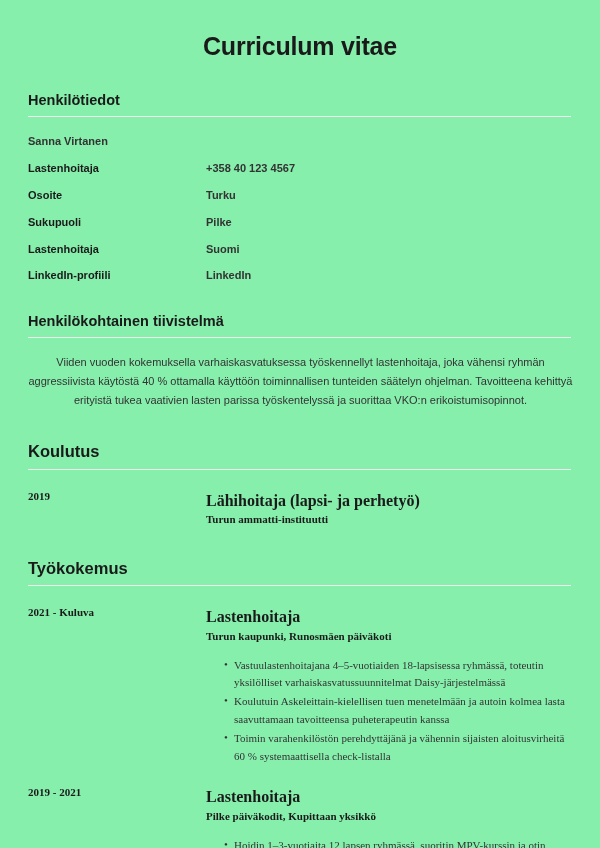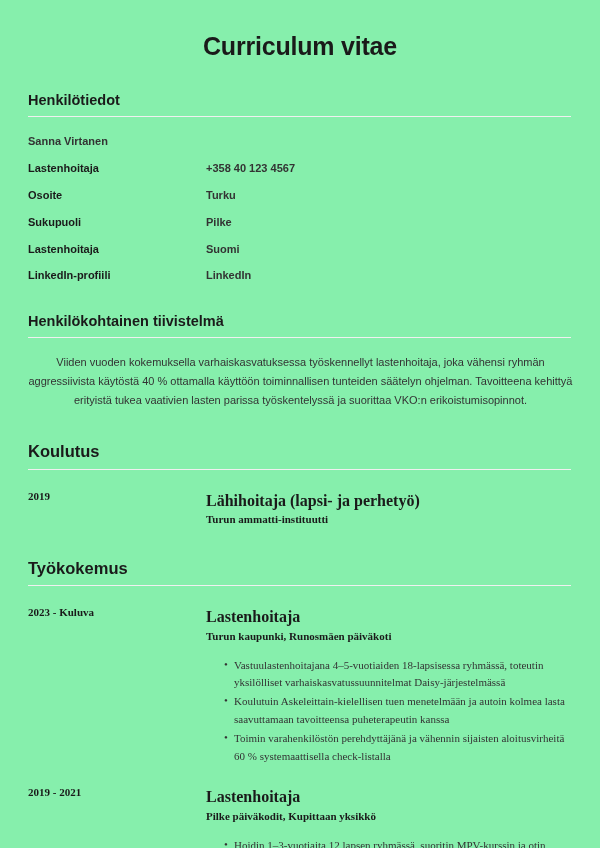--- a/index.html
+++ b/index.html
@@ -216,21 +216,21 @@
     </ul>
   </section>
 
   <section class="section sec-experience">
     <h2 class="section-heading h-large">Työkokemus</h2>
     <div class="section-rule"></div>
 
     <ul class="entries">
 
       <li class="entry">
-        <div class="entry-period">2023 - Kuluva</div>
+        <div class="entry-period">2021 - Kuluva</div>
         <div class="entry-body">
           <div class="entry-title">Lastenhoitaja</div>
           <div class="entry-org">Turun kaupunki, Runosmäen päiväkoti</div>
           <ul class="entry-bullets">
             <li>Vastuulastenhoitajana 4–5-vuotiaiden 18-lapsisessa ryhmässä, toteutin yksilölliset varhaiskasvatussuunnitelmat Daisy-järjestelmässä</li>
             <li>Koulutuin Askeleittain-kielellisen tuen menetelmään ja autoin kolmea lasta saavuttamaan tavoitteensa puheterapeutin kanssa</li>
             <li>Toimin varahenkilöstön perehdyttäjänä ja vähennin sijaisten aloitusvirheitä 60 % systemaattisella check-listalla</li>
           </ul>
         </div>
       </li>

